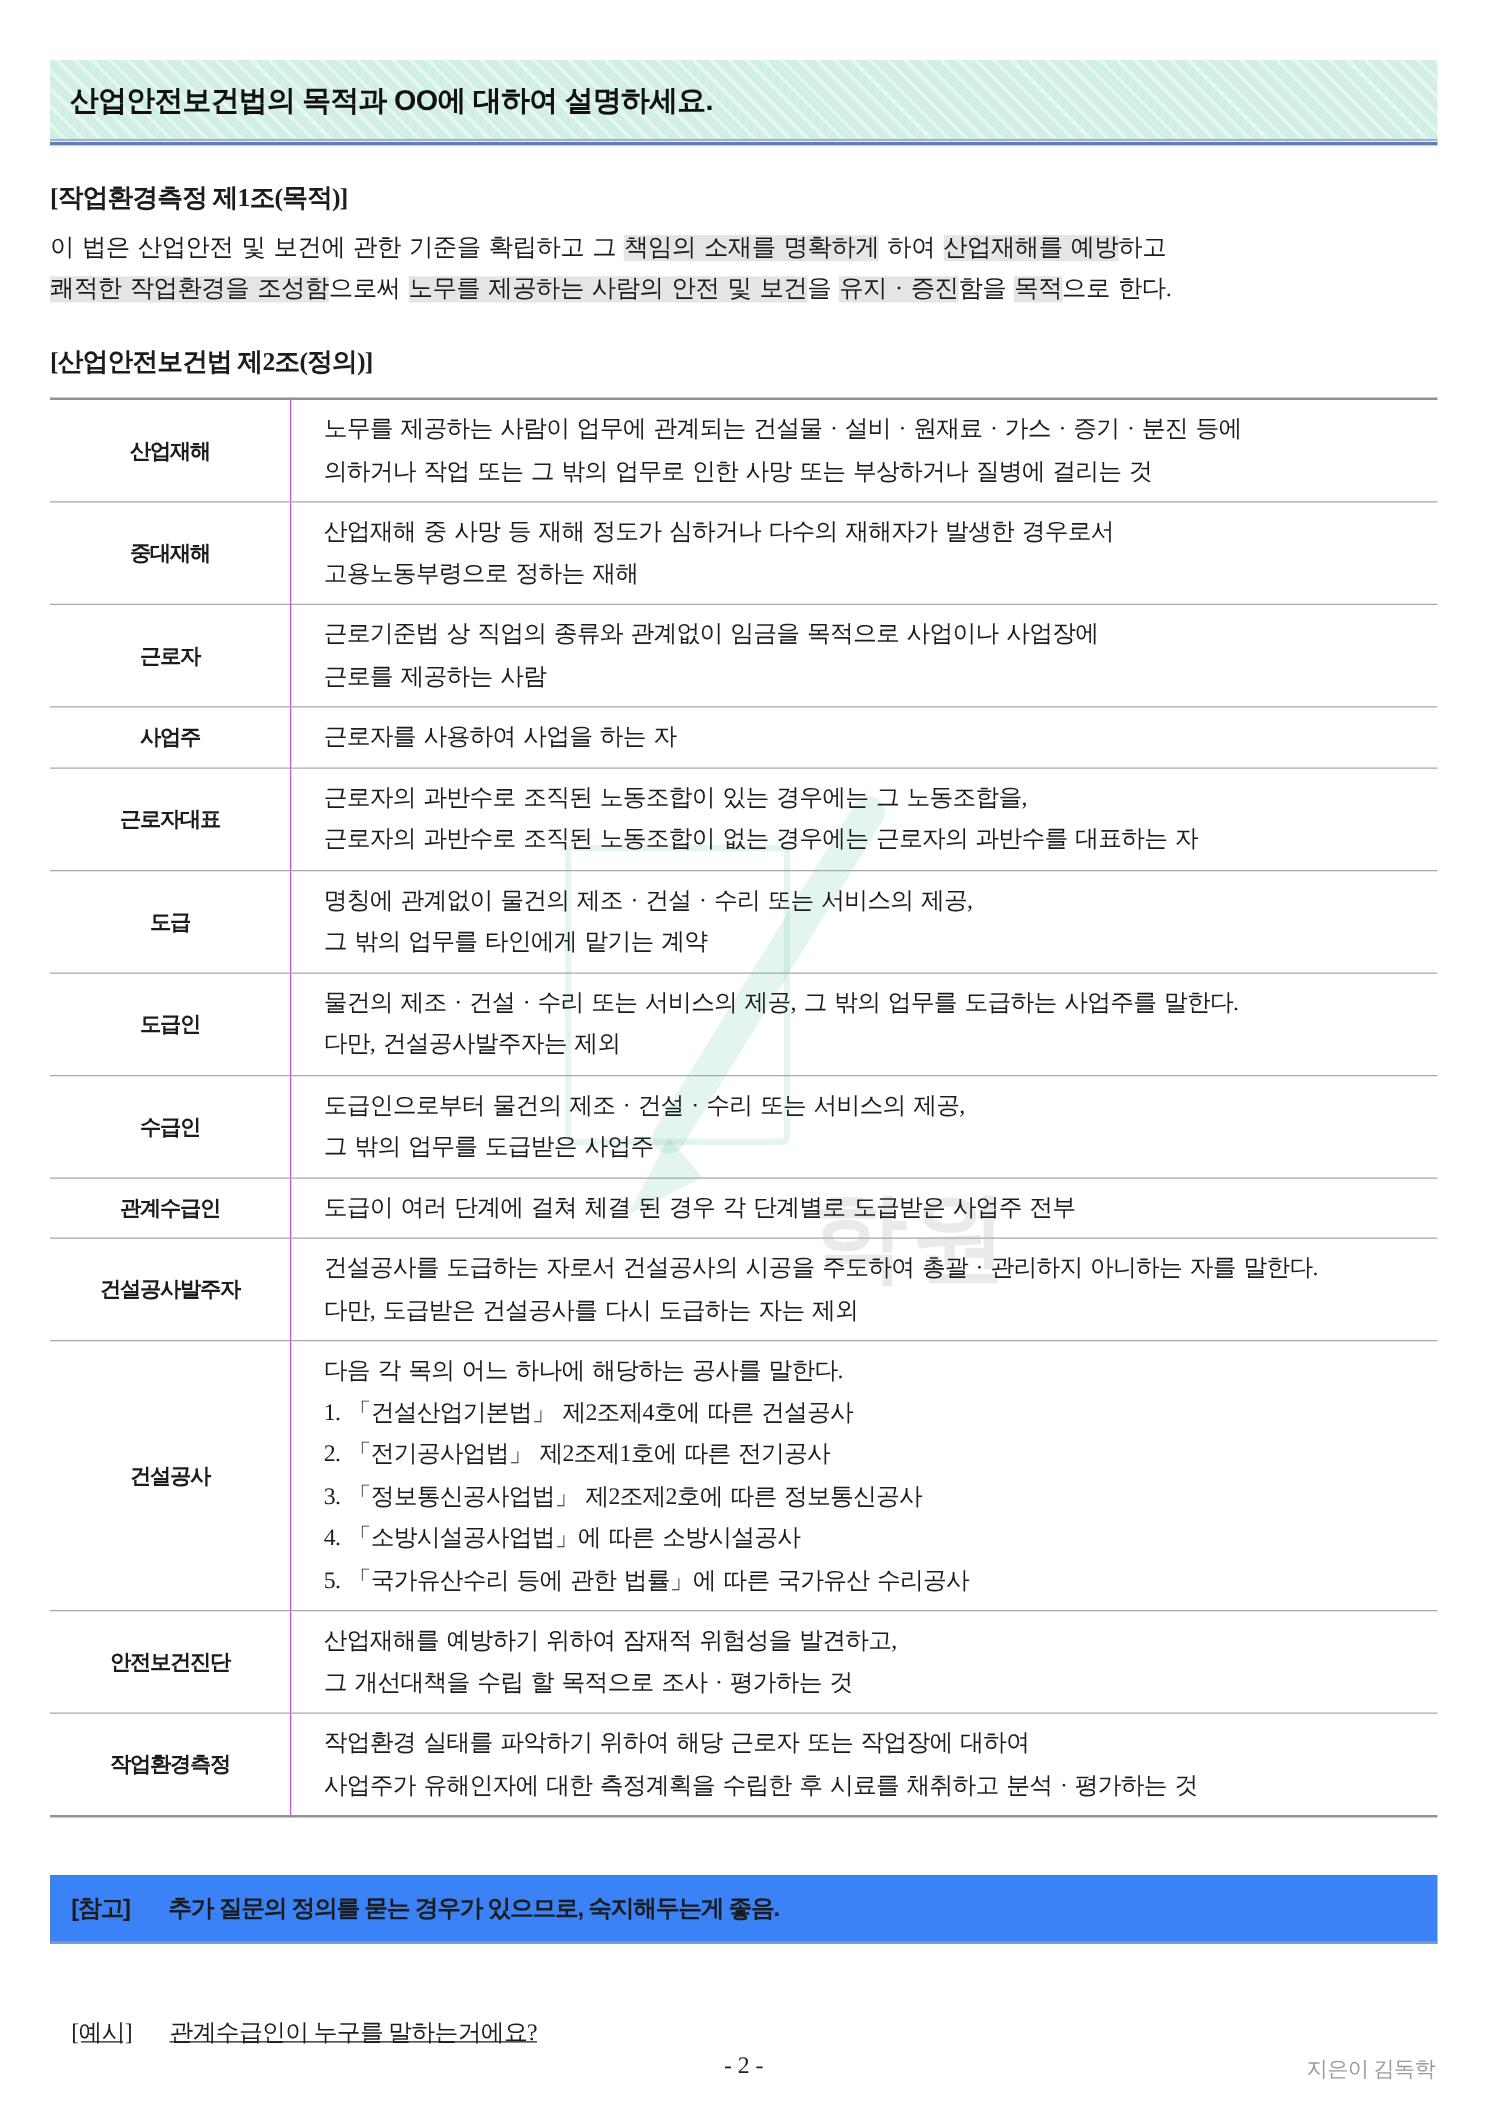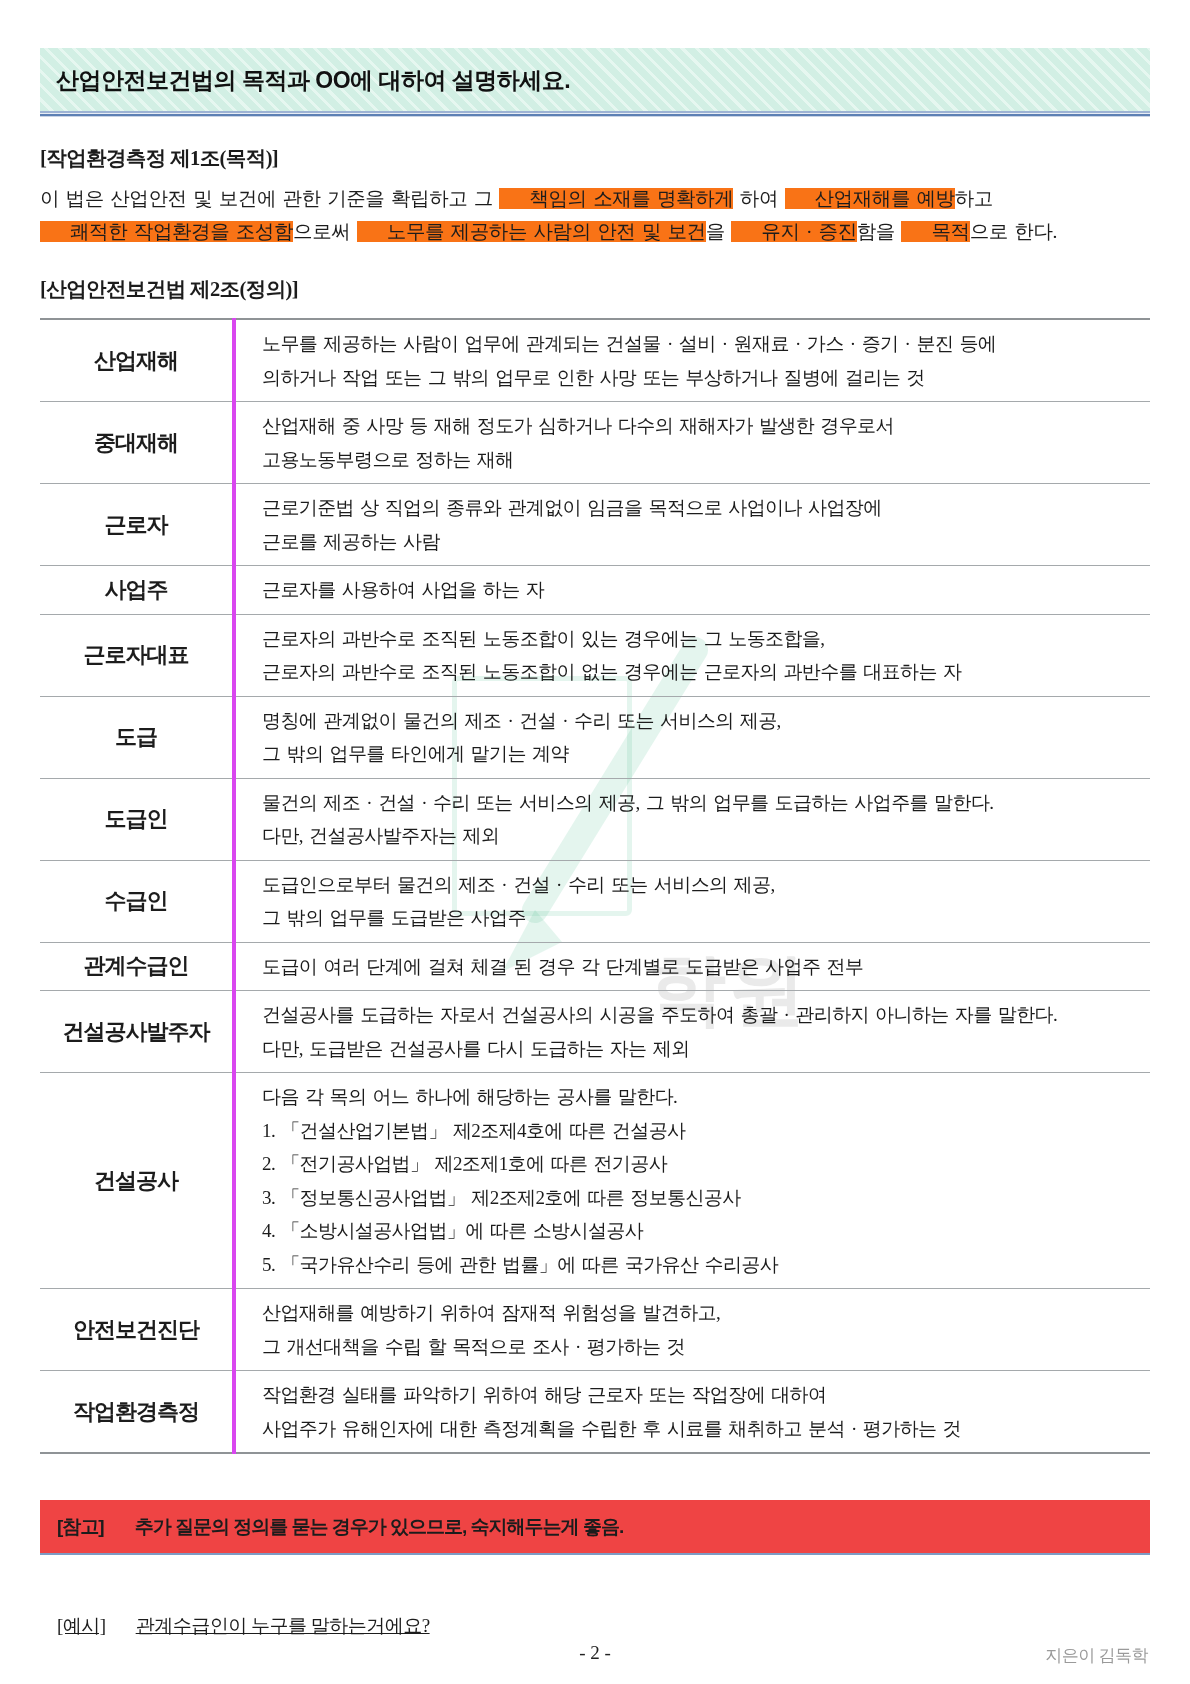--- a/index.html
+++ b/index.html
@@ -29,50 +29,50 @@
   }
 
   .section-heading {
     position:relative; z-index:2;
     margin:27px 0 0 0;
     font-size:20.5px; font-weight:bold; letter-spacing:-0.6px;
   }
 
   .intro { position:relative; z-index:2; margin-top:10px; font-size:19.5px; letter-spacing:-0.4px; word-spacing:2px; }
   .intro .line { line-height:33px; white-space:nowrap; }
-  .hl { background:#f97316;padding-left:30px; }
+  .hl { background:#e5e5e5; }
 
   
   table.def-table {
     position:relative; z-index:2;
     border-collapse:collapse; width:100%;
     margin-top:15px;
     border-top:2px solid #8f9396;
     border-bottom:2px solid #8f9396;
   }
   table.def-table tr + tr { border-top:1px solid #a5a9ac; }
   th.term {
     width:188px;
-    border-right:4px solid #d946ef;
-    font-size:22px; font-weight:bold; letter-spacing:-1px;
+    border-right:1px solid #d946ef;
+    font-size:17px; font-weight:bold; letter-spacing:-1px;
     text-align:center; vertical-align:middle;
     padding:7px 2px;
   }
   td.def {
     padding:7px 0 7px 26px;
     font-size:19px; line-height:33.5px; letter-spacing:-0.6px; word-spacing:2px;
     vertical-align:middle;
   }
   td.def div { white-space:nowrap; }
 
   
   .note-band {
     position:relative; z-index:2;
     margin-top:46px;
-    background:#ef4444;
+    background:#3b82f6;
     border-bottom:2px solid #7d9bc4;
     padding:14px 10px 13px 17px;
     font-size:19px;
   }
   .note-band .note-label { font-family:"Liberation Sans", sans-serif; font-weight:bold; letter-spacing:-1px; }
   .note-band .note-text  { font-family:"Liberation Sans", sans-serif; font-weight:bold; letter-spacing:-1px; margin-left:31px; }
 
   .example-row { position:relative; z-index:2; margin-top:58px; padding-left:17px; font-size:19px; letter-spacing:-0.5px;text-decoration:underline; }
   .example-row .example-text { margin-left:30px; }
 

